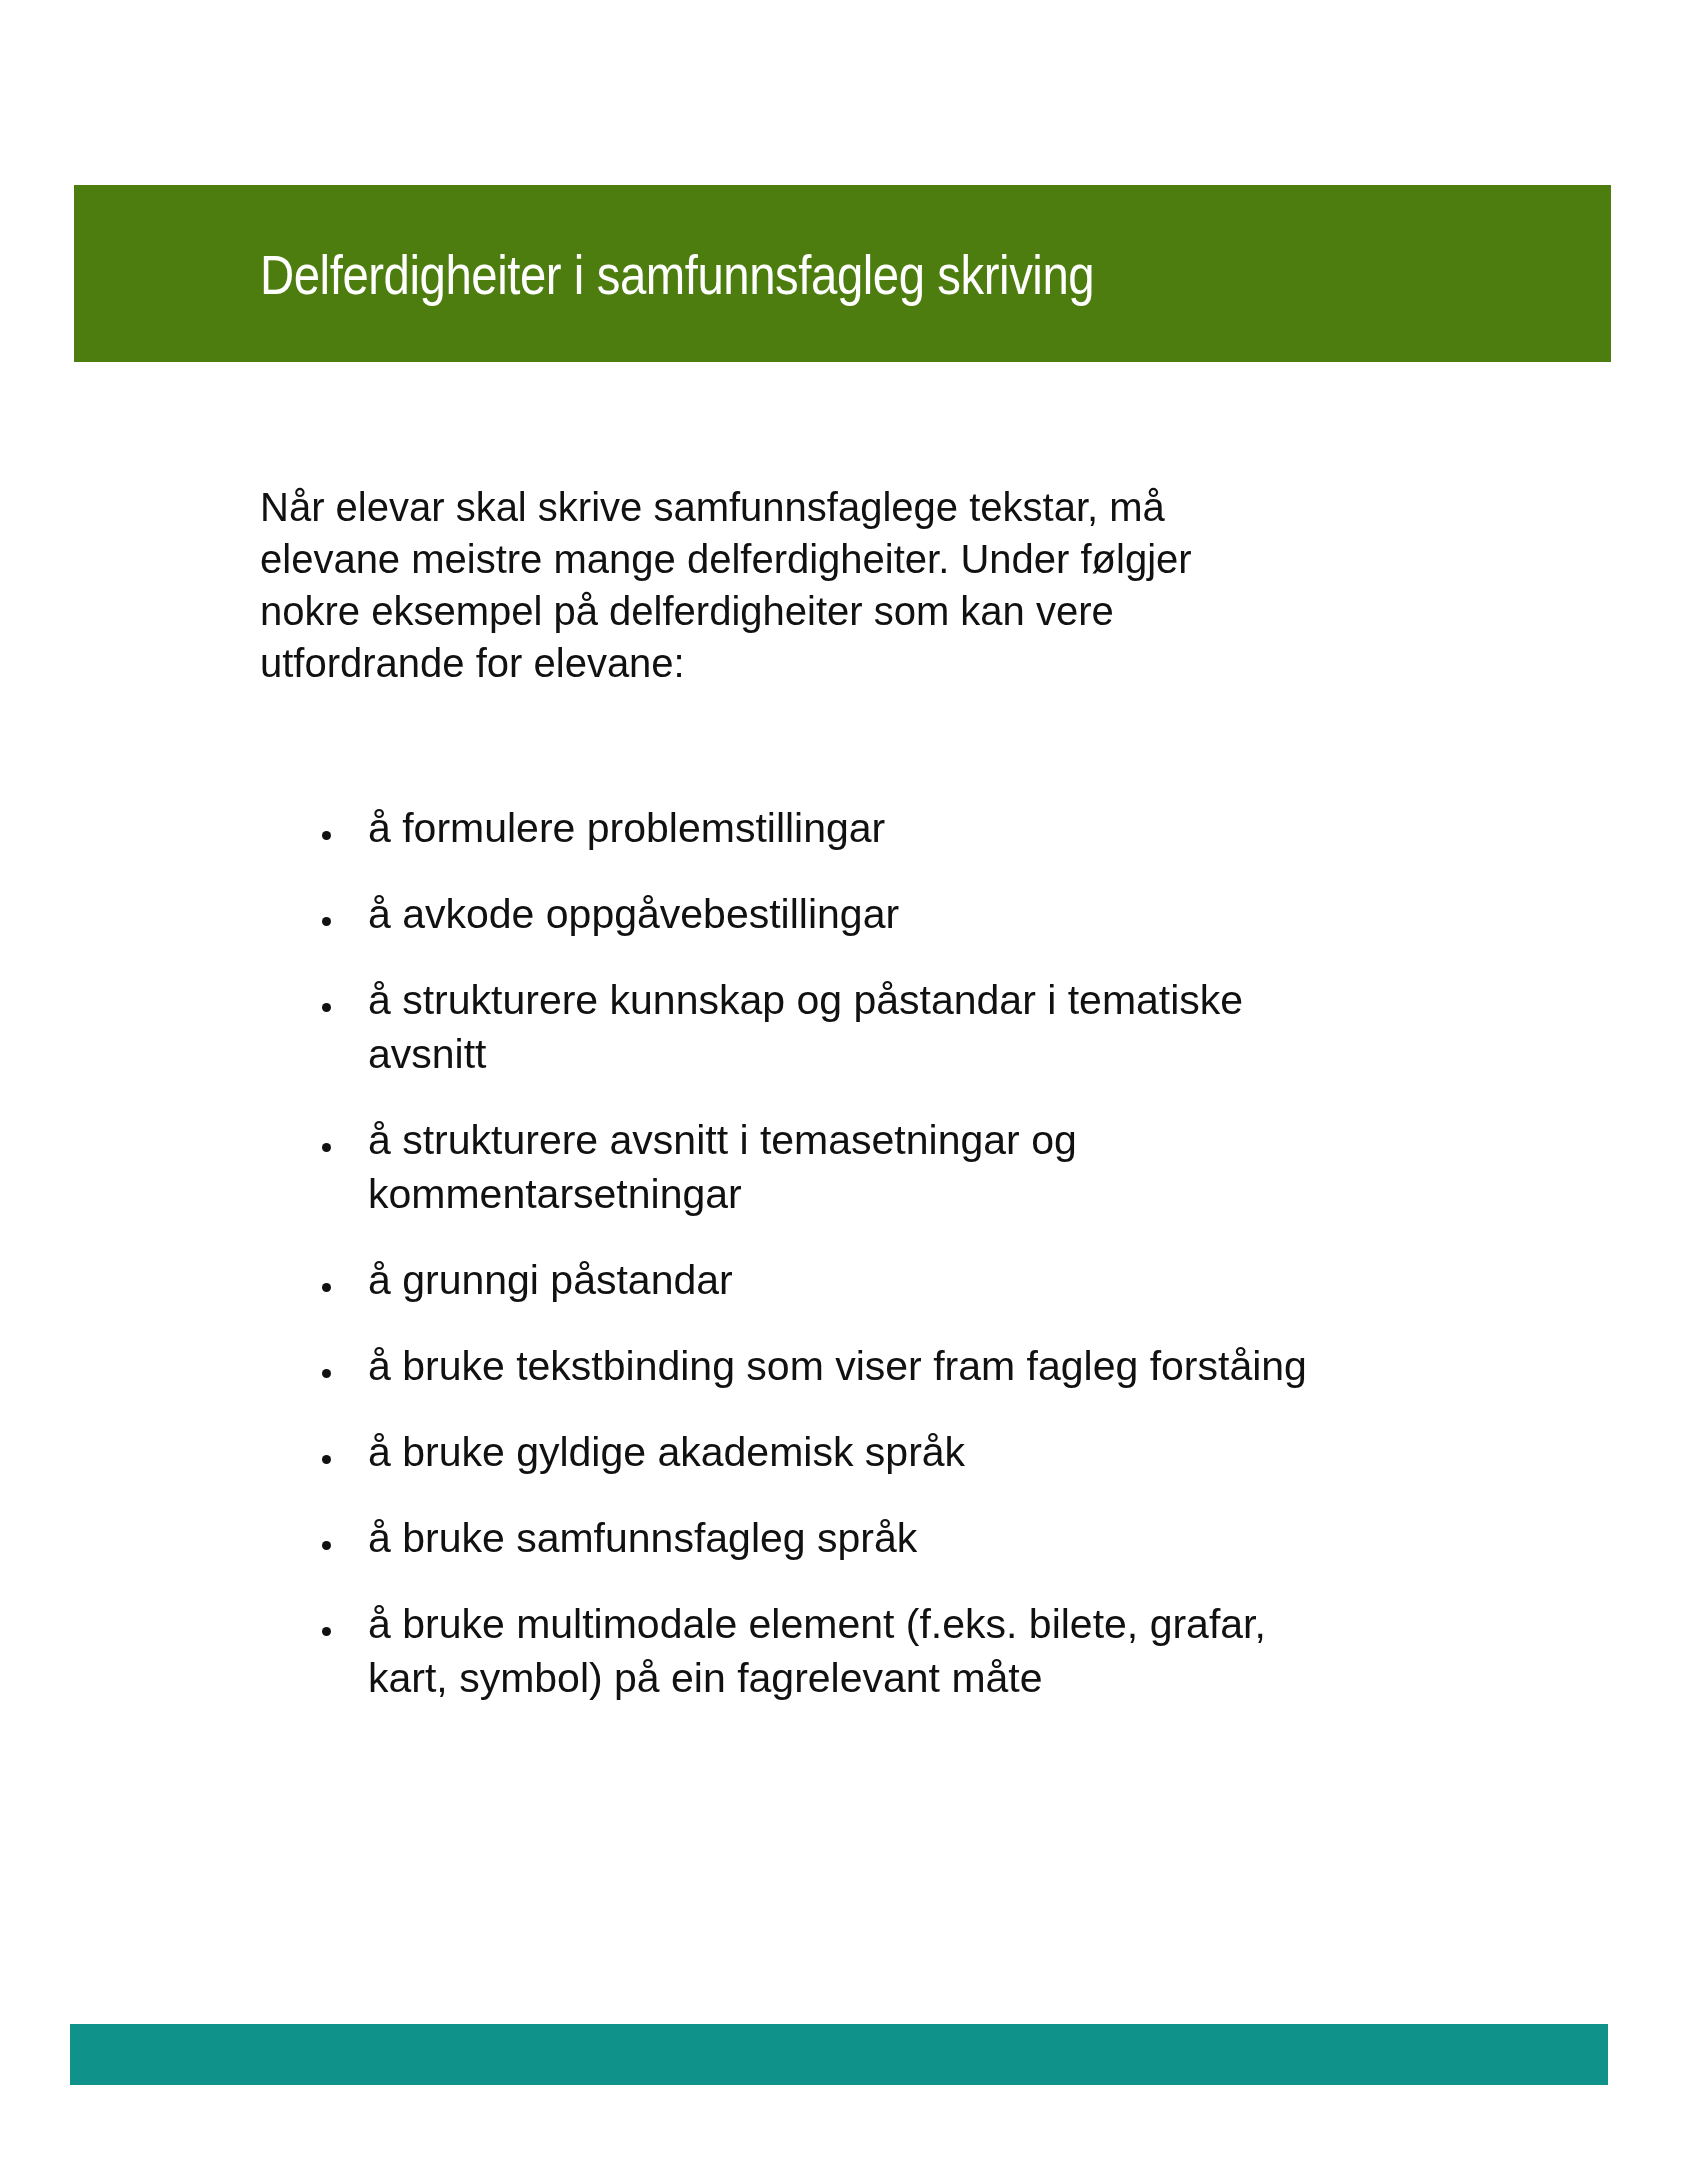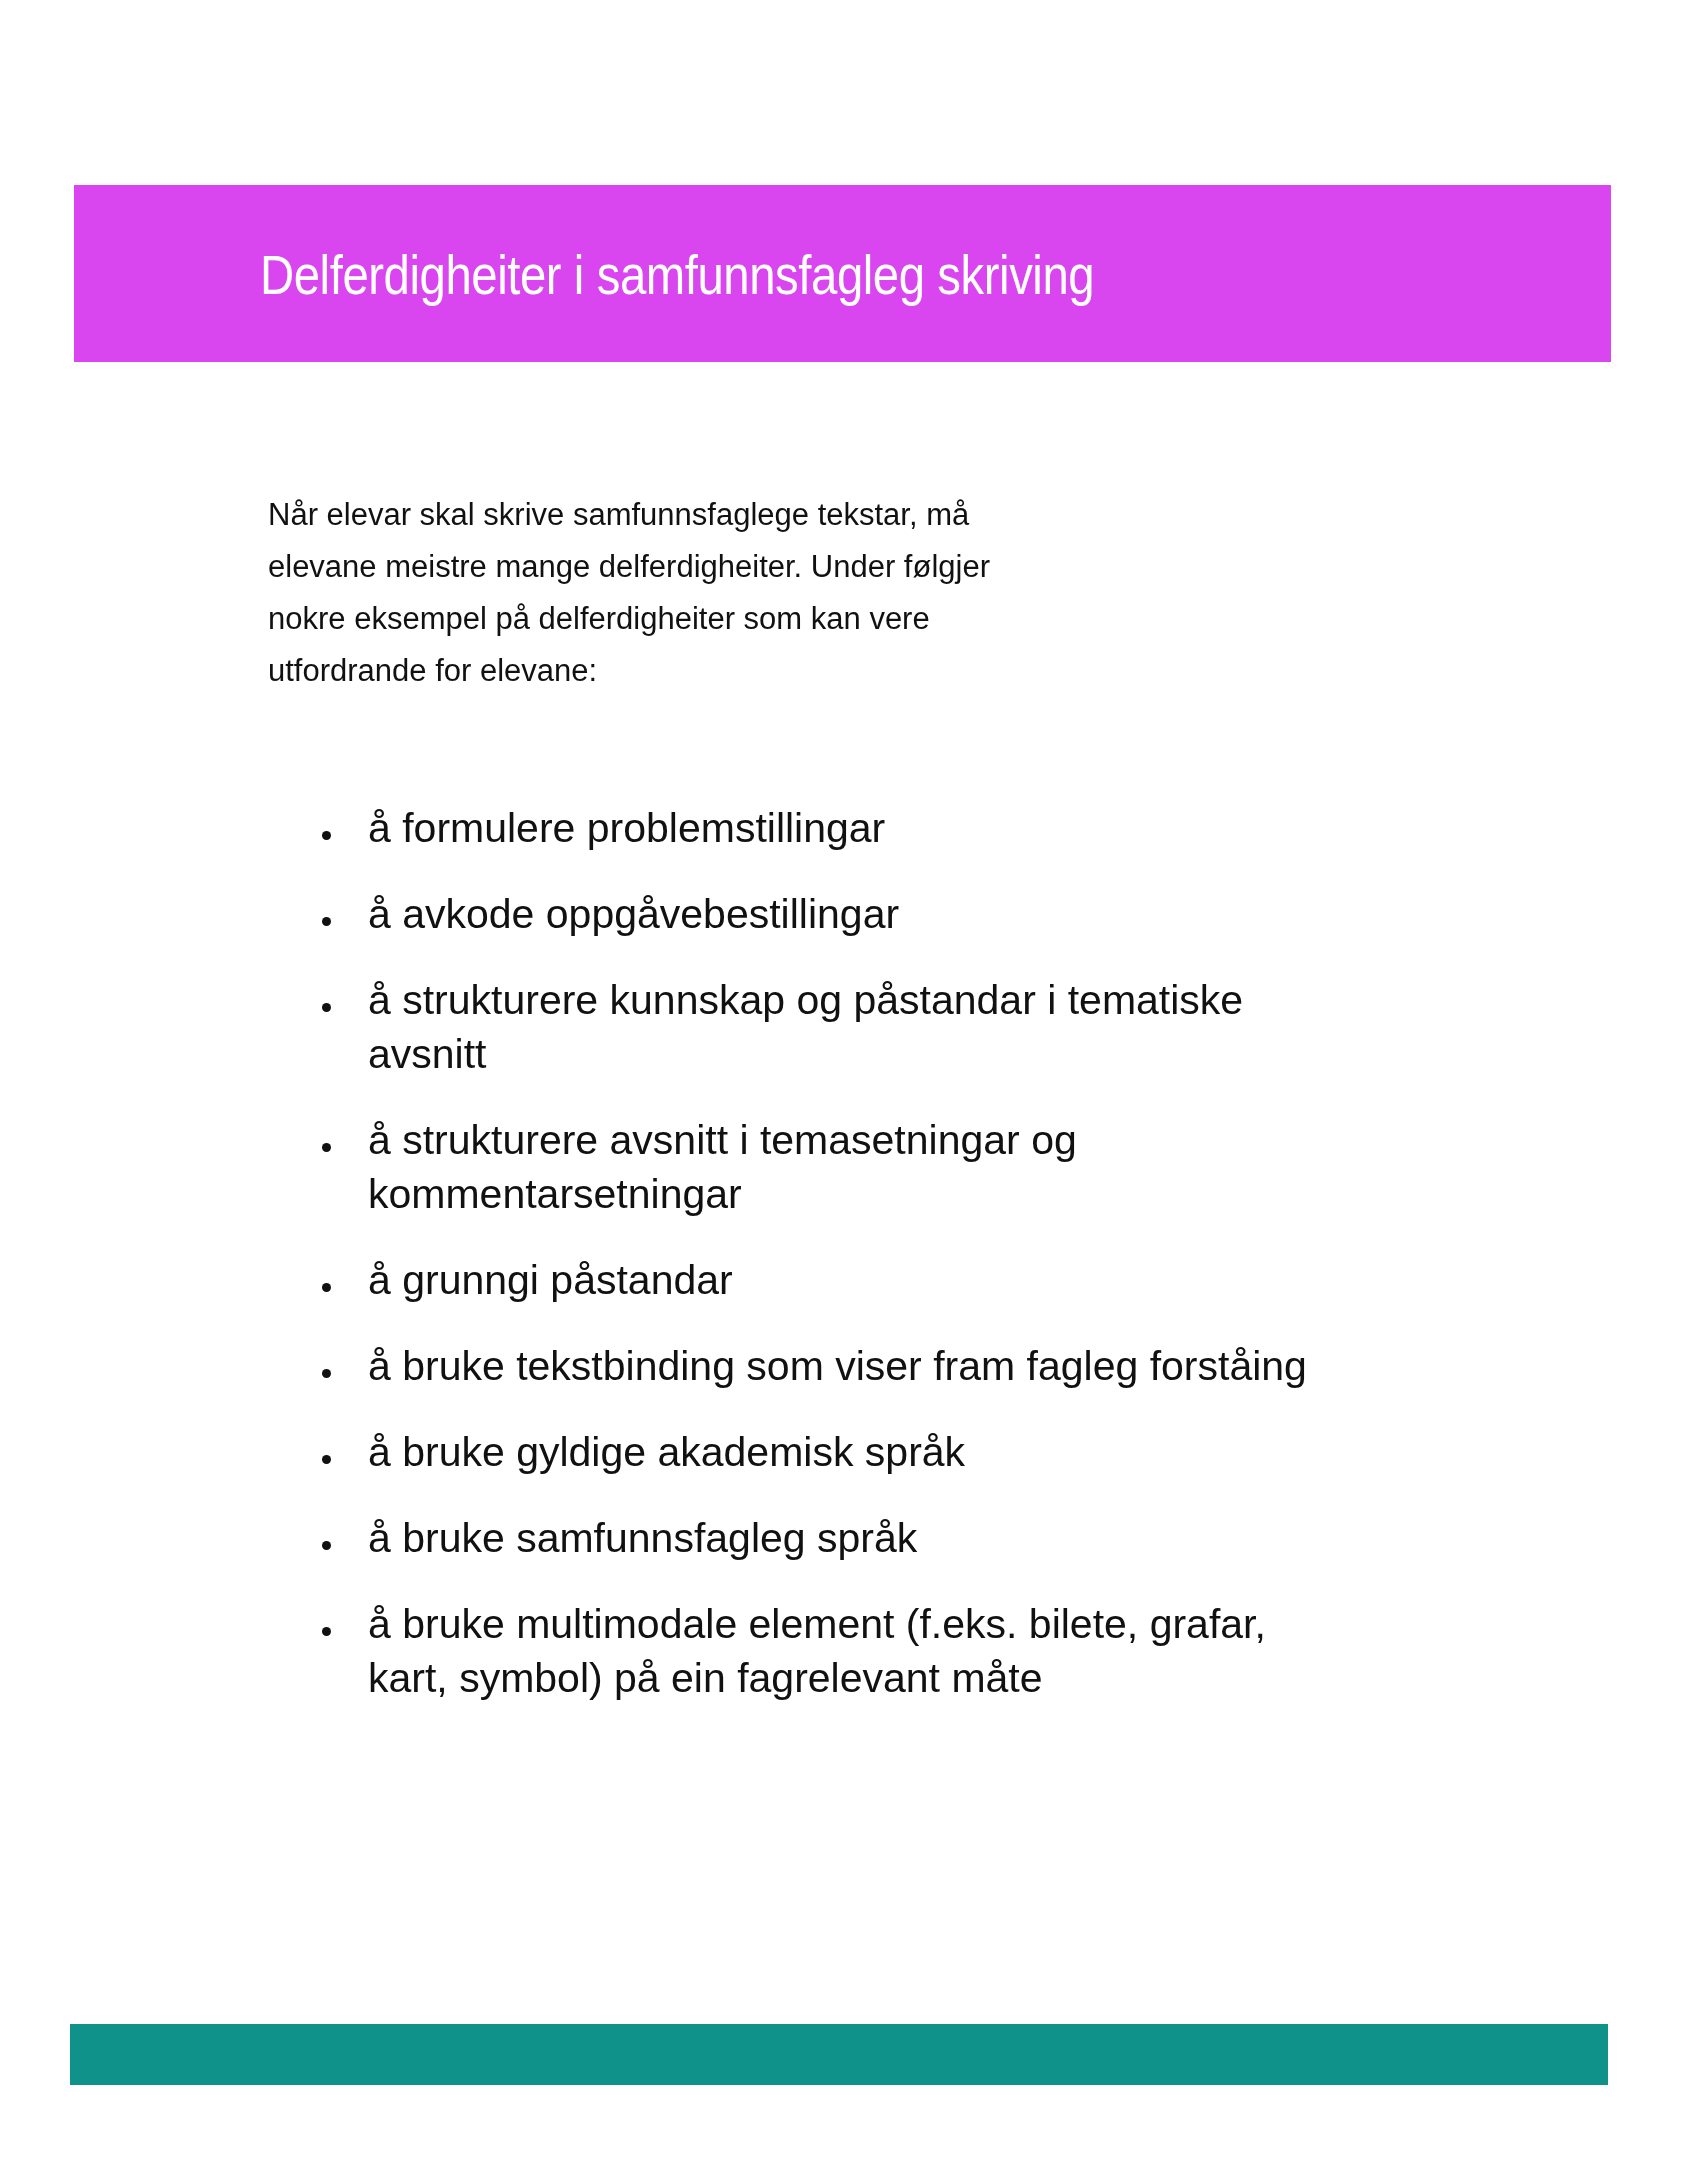--- a/index.html
+++ b/index.html
@@ -14,43 +14,43 @@
     overflow: hidden;
     font-family: "Liberation Sans", "DejaVu Sans", sans-serif;
     color: #111111;
   }
   .header-banner {
     position: absolute;
     left: 74px;
     top: 185px;
     width: 1537px;
     height: 177px;
-    background: #d946ef;
+    background: #4d7c0f;
   }
   .page-title {
     position: absolute;
     left: 186px;
     top: 63px;
     margin: 0;
     font-size: 55px;
     line-height: 55px;
     font-weight: normal;
     color: #ffffff;
     white-space: nowrap;
     transform: scaleX(0.86);
     transform-origin: left center;
     letter-spacing: -0.5px;
   }
   .intro {
     position: absolute;
     left: 260px;
     top: 481px;
     width: 1188px;
-    margin: 8px;
-    font-size: 31px;
+    margin: 0;
+    font-size: 40px;
     line-height: 52px;
   }
   .intro-line {
     display: block;
     white-space: nowrap;
   }
   .skills-list {
     position: absolute;
     left: 297px;
     top: 785px;

